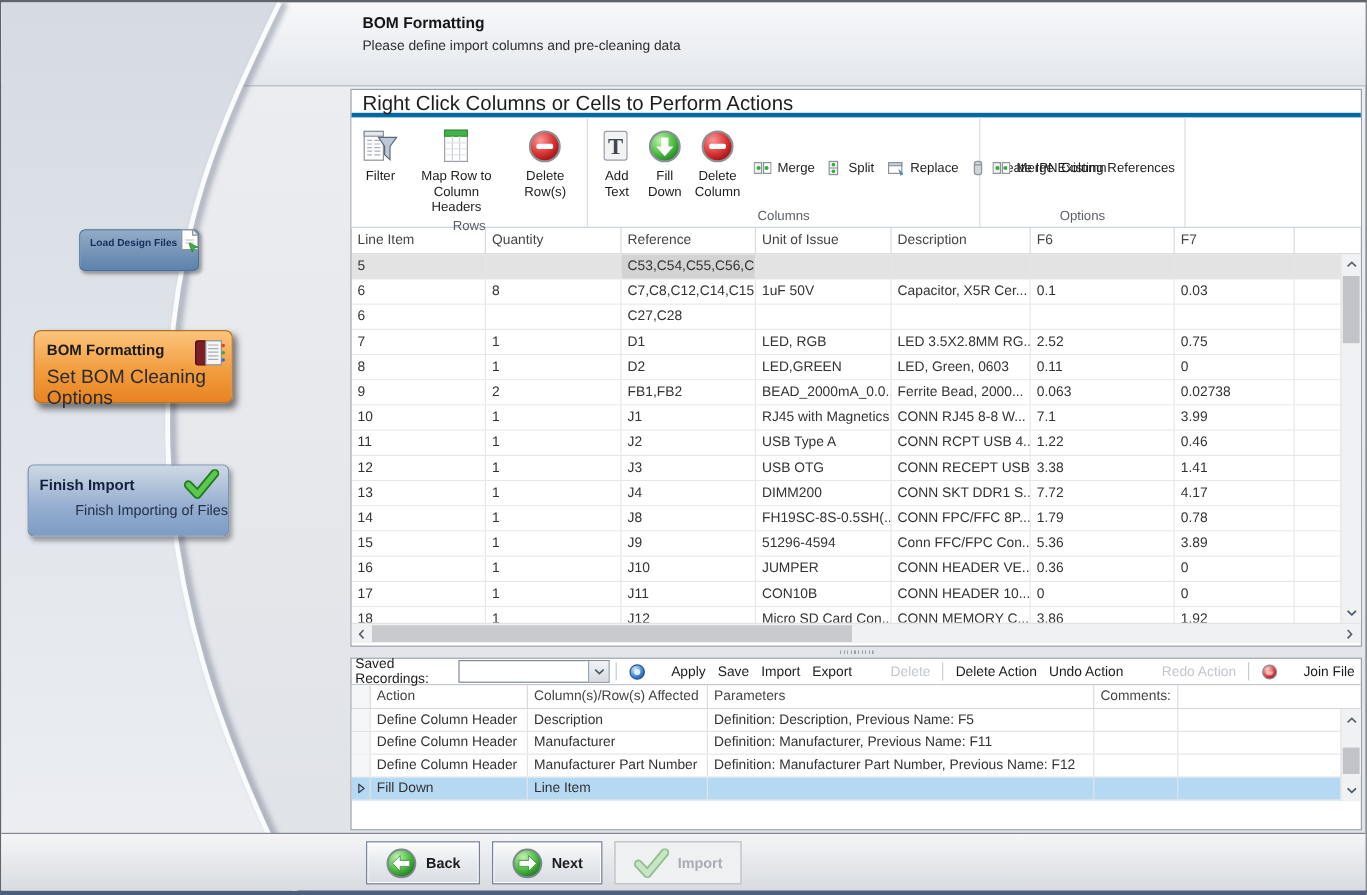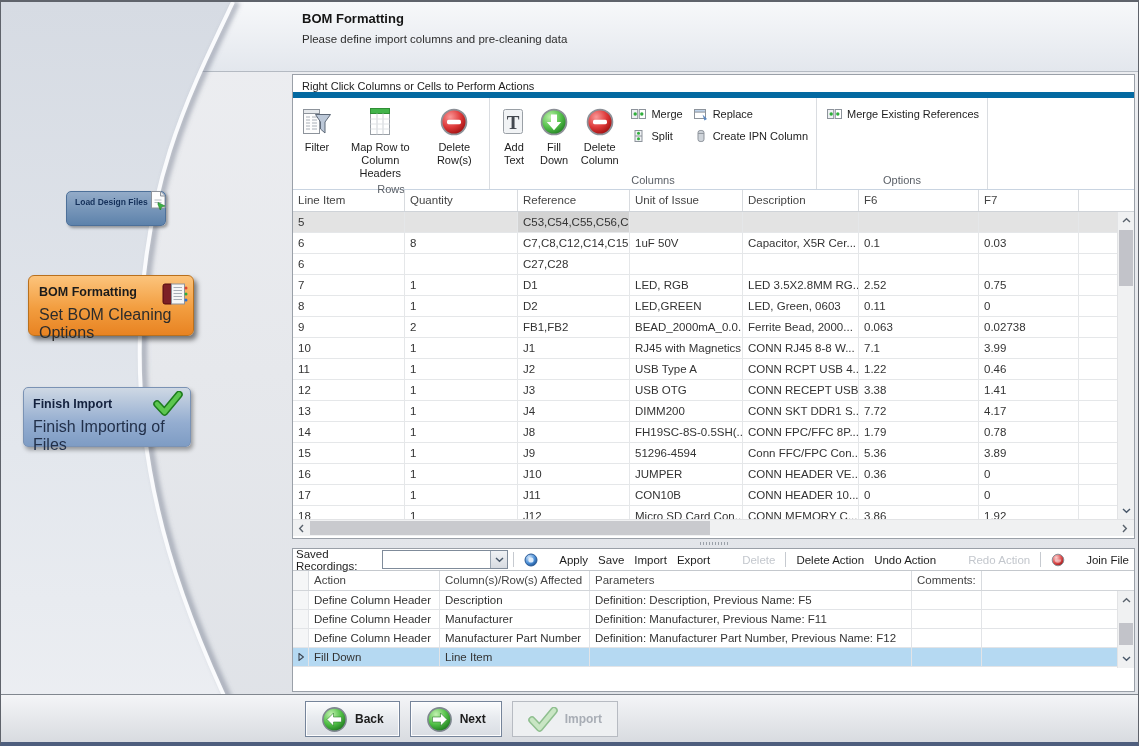--- a/index.html
+++ b/index.html
@@ -21,34 +21,34 @@
   .step-small .st{font-size:8.5px;font-weight:bold;color:#14305a;padding:5px 0 0 8px;}
   .step-small .sicon{position:absolute;right:-2px;top:-2px;}
   .step-active{left:27px;top:273px;width:166px;height:61px;border-radius:6px;
     background:linear-gradient(#fcc47c,#f29d3f 55%,#e88322);border:1px solid #b9701d;box-shadow:3px 4px 5px rgba(0,0,0,.5);}
   .step-active .st{font-size:12.5px;font-weight:bold;color:#1b1b1b;padding:9px 0 0 10px;}
   .step-active .ss{font-size:16px;color:#2c2c2c;padding:7px 0 0 10px;}
   .step-active .sicon{position:absolute;right:5px;top:5px;}
   .step-finish{left:22px;top:385px;width:168px;height:60px;
     background:linear-gradient(#ced8e4,#94add0 60%,#7e9cc4);border:1px solid #7a92b4;box-shadow:2px 3px 4px rgba(0,0,0,.35);}
   .step-finish .st{font-size:12.5px;font-weight:bold;color:#13213e;padding:9px 0 0 9px;}
-  .step-finish .ss{font-size:16px;color:#22304a;padding:7px 0 0 9px;}
+  .step-finish .ss{font-size:12px;color:#22304a;padding:7px 0 0 9px;text-align:right;}
   .step-finish .sicon{position:absolute;right:7px;top:3px;}
   
   .panel-top{position:absolute;left:291px;top:72px;width:843px;height:465px;background:#fff;border:1px solid #9aa0a8;}
-  .hint-row{height:23px;line-height:23px;padding-left:9px;font-size:11px;color:#1d1d1d;border-bottom:6px solid #0369a1;}
+  .hint-row{height:23px;line-height:23px;padding-left:9px;font-size:17px;color:#1d1d1d;border-bottom:4px solid #0369a1;}
   
   .ribbon{height:92px;border-bottom:1px solid #c9d4e1;display:flex;background:#fff;}
   .ribbon-group{display:flex;flex-direction:column;border-right:1px solid #dadde1;}
   .g0{width:197px}.g1{width:327px}.g2{width:171px}
   .group-content{flex:1;display:flex;align-items:stretch;padding:3px 4px 0 4px;}
   .large-btn{display:flex;flex-direction:column;align-items:center;padding:2px 5px;cursor:default;}
   .lb-icon{height:38px;display:flex;align-items:center;justify-content:center;}
   .lb-label{font-size:11px;line-height:13px;text-align:center;color:#1d1d1d;max-width:104px;}
-  .small-col{display:flex;flex-direction:column;gap:8px;padding:6px 4px 0 6px;}
+  .small-col{display:flex;gap:8px;padding:6px 4px 0 6px;}
   .small-btn{display:flex;align-items:center;gap:5px;font-size:11px;color:#1d1d1d;white-space:nowrap;cursor:default;}
   .group-label{height:16px;line-height:14px;text-align:center;font-size:11px;color:#5a5f66;}
   
   .bom-grid{position:relative;height:346px;font-size:11.5px;color:#333;overflow:hidden;}
   .bom-hdr{display:flex;height:22px;color:#444;border-bottom:1px solid #cfd3d8;}
   .bom-hdr .c{line-height:21px;padding-left:5px;border-right:1px solid #d8dbdf;overflow:hidden;white-space:nowrap;}
   .bom-body{height:307px;overflow:hidden;}
   .bom-row{display:flex;height:21px;border-bottom:1px solid #e5e7e9;background:#fff;}
   .bom-row .c{line-height:20px;padding-left:5px;border-right:1px solid #e5e7e9;overflow:hidden;white-space:nowrap;}
   .bom-row.sel{background:#e3e3e3;}

